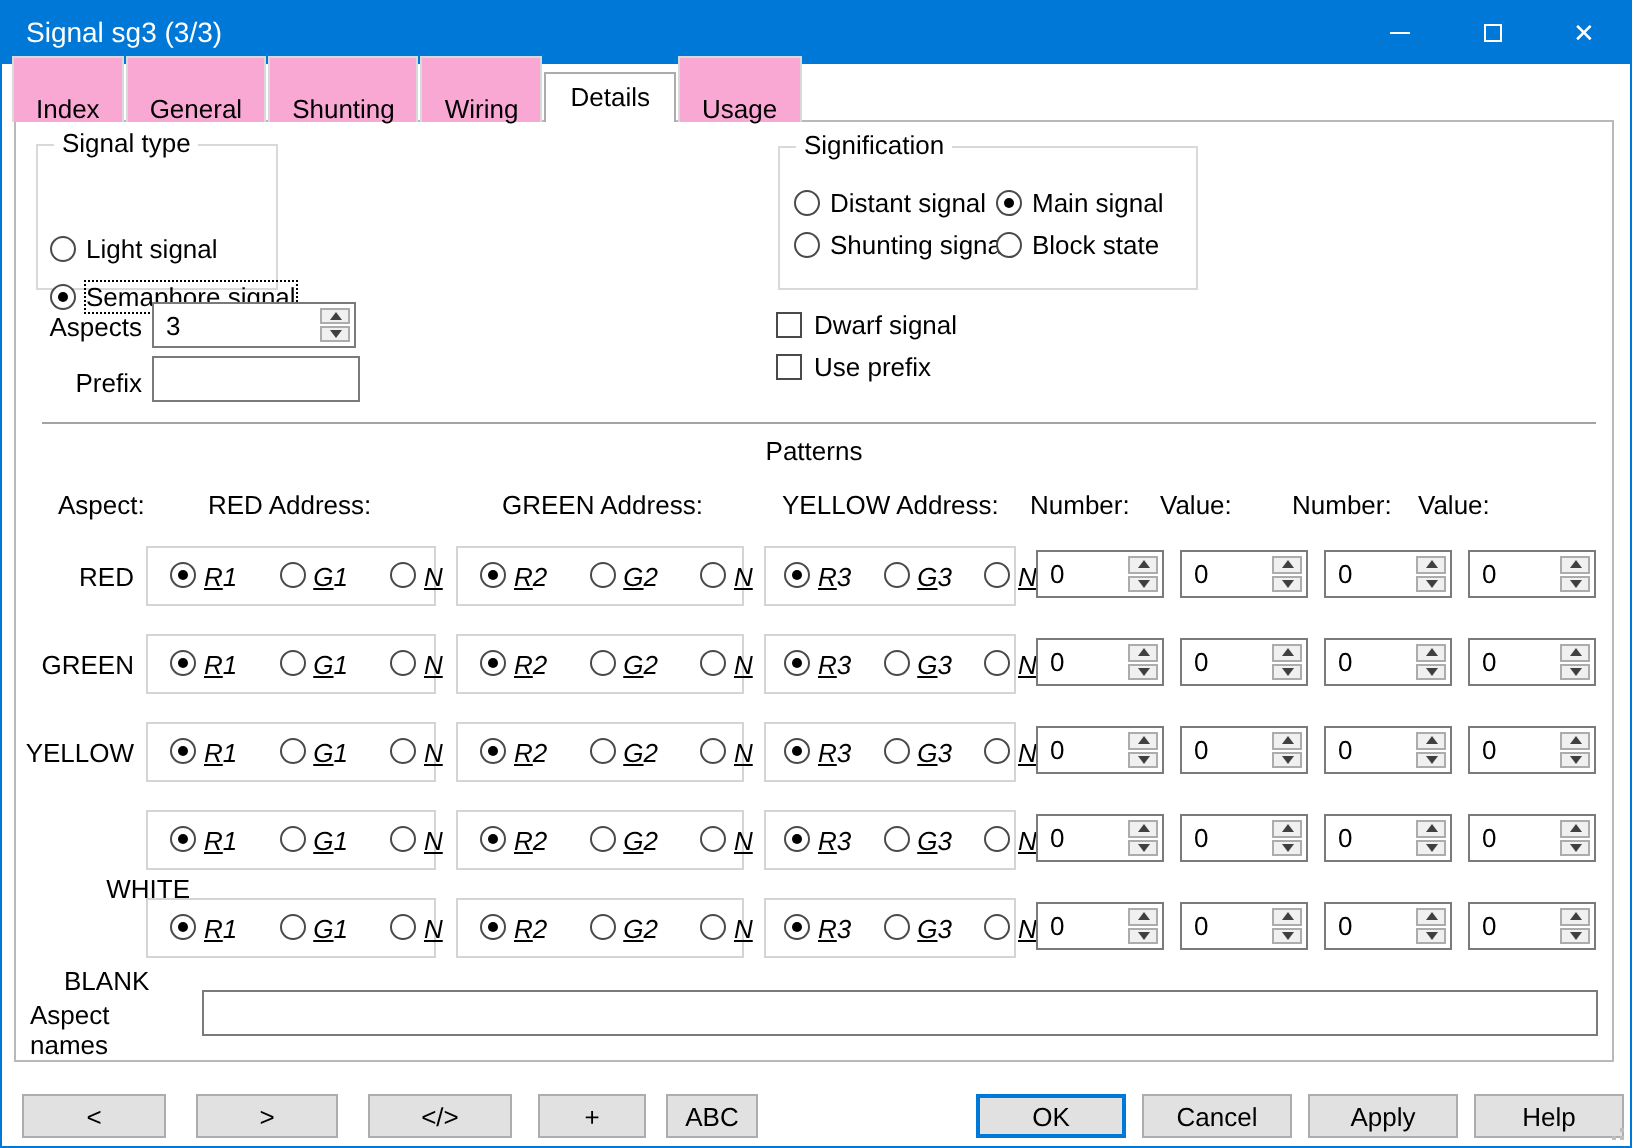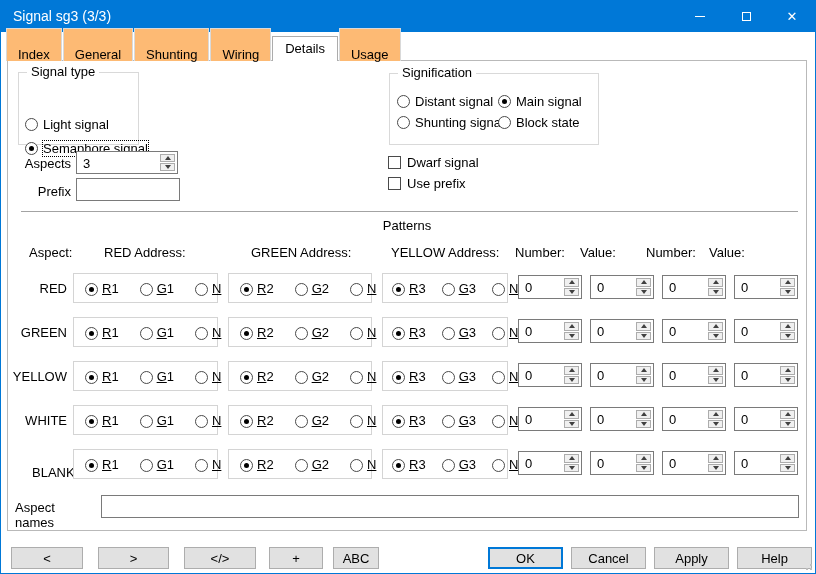--- a/index.html
+++ b/index.html
@@ -10,21 +10,21 @@
   
   .titlebar { position:absolute; left:0; top:0; width:100%; height:31px; background:#0078d7; }
   .title { position:absolute; left:12px; top:0; line-height:31px; color:#fff; font-size:14px; }
   .winbtn { position:absolute; top:0; width:46px; height:31px; display:flex; align-items:center; justify-content:center; color:#fff; cursor:default; }
   .winbtn.min { right:92px; } .winbtn.max { right:46px; } .winbtn.close { right:0; font-size:13px; }
   .glyph-min { width:10px; height:1px; background:#fff; }
   .glyph-max { width:9px; height:9px; border:1px solid #fff; }
 
   
   .tabs { position:absolute; left:5px; top:35px; height:25px; display:flex; align-items:flex-end; z-index:3; }
-  .tab { height:21px; line-height:20px; padding:16px 11px; background:#fdba74; border:1px solid #d9d9d9; border-bottom:none; margin-right:1px; }
+  .tab { height:21px; line-height:20px; padding:16px 11px; background:#f9a8d4; border:1px solid #d9d9d9; border-bottom:none; margin-right:1px; }
   .tab.active { height:25px; line-height:24px; padding:0 12px; border-color:#acacac; background:#fff; }
 
   
   .frame { position:absolute; left:6px; top:59px; width:800px; height:471px; border:1px solid #b9b9b9; background:#fff; }
 
   .groupbox { position:absolute; border:1px solid #d9d9d9; background:#fff; }
   .legend { position:absolute; top:-9px; left:8px; background:#fff; padding:0 4px; line-height:16px; }
 
   .opt { position:absolute; display:flex; align-items:center; gap:5px; white-space:nowrap; }
   .radio { width:13px; height:13px; border:1px solid #4a4a4a; border-radius:50%; background:#fff; position:relative; flex:none; }
@@ -43,21 +43,21 @@
   .arr-up { width:0; height:0; border-left:3px solid transparent; border-right:3px solid transparent; border-bottom:4px solid #404040; }
   .arr-dn { width:0; height:0; border-left:3px solid transparent; border-right:3px solid transparent; border-top:4px solid #404040; }
 
   
   .separator { position:absolute; left:20px; top:210px; width:777px; height:1px; background:#a3a3a3; }
   .patterns-title { position:absolute; left:6px; top:217px; width:800px; text-align:center; }
   .col-header { position:absolute; top:244px; white-space:nowrap; }
   .row-label { position:absolute; left:0; width:66px; text-align:right; white-space:nowrap; }
   .pattern-groupbox { position:absolute; height:30px; border:1px solid #d4d4d4; background:#fff; display:flex; align-items:center; padding-left:11px; gap:21px; }
   .pattern-groupbox.tight { padding-left:9px; gap:16px; }
-  .p-opt { display:flex; align-items:flex-end; gap:4px; white-space:nowrap; }
+  .p-opt { display:flex; align-items:flex-start; gap:4px; white-space:nowrap;font-style:italic; }
 
   
   .btn { position:absolute; top:546px; height:22px; background:#e1e1e1; border:1px solid #adadad; font-family:inherit; font-size:13px; padding:0; text-align:center; }
   .btn.default { border:2px solid #0078d7; }
   .grip { position:absolute; right:3px; bottom:3px; width:8px; height:8px; }
   .grip::after { content:""; position:absolute; right:0; bottom:0; width:2px; height:2px; background:#bdbdbd; box-shadow:-4px 0 #bdbdbd, 0 -4px #bdbdbd; }
 </style>
 </head>
 <body>
 
@@ -399,21 +399,21 @@
         <span class="spin-val">0</span>
         <div class="spin-btns">
           <button class="spin-btn">
             <span class="arr-up"></span>
           </button>
           <button class="spin-btn">
             <span class="arr-dn"></span>
           </button>
         </div>
       </div>
-      <div class="row-label" style="top: 412px;">WHITE</div>
+      <div class="row-label" style="top: 436px; margin-left: 28px;">WHITE</div>
       <div class="pattern-groupbox" style="left: 72px; top: 404px; width: 145px;">
         <span class="p-opt">
           <span class="radio checked"></span>
           <span><u>R</u>1</span>
         </span>
         <span class="p-opt">
           <span class="radio"></span>
           <span><u>G</u>1</span>
         </span>
         <span class="p-opt">
@@ -486,21 +486,21 @@
         <span class="spin-val">0</span>
         <div class="spin-btns">
           <button class="spin-btn">
             <span class="arr-up"></span>
           </button>
           <button class="spin-btn">
             <span class="arr-dn"></span>
           </button>
         </div>
       </div>
-      <div class="row-label" style="top: 464px; padding-left: 31px;">BLANK</div>
+      <div class="row-label" style="top: 482px; padding-left: 31px;">BLANK</div>
       <div class="pattern-groupbox" style="left: 72px; top: 448px; width: 145px;">
         <span class="p-opt">
           <span class="radio checked"></span>
           <span><u>R</u>1</span>
         </span>
         <span class="p-opt">
           <span class="radio"></span>
           <span><u>G</u>1</span>
         </span>
         <span class="p-opt">

